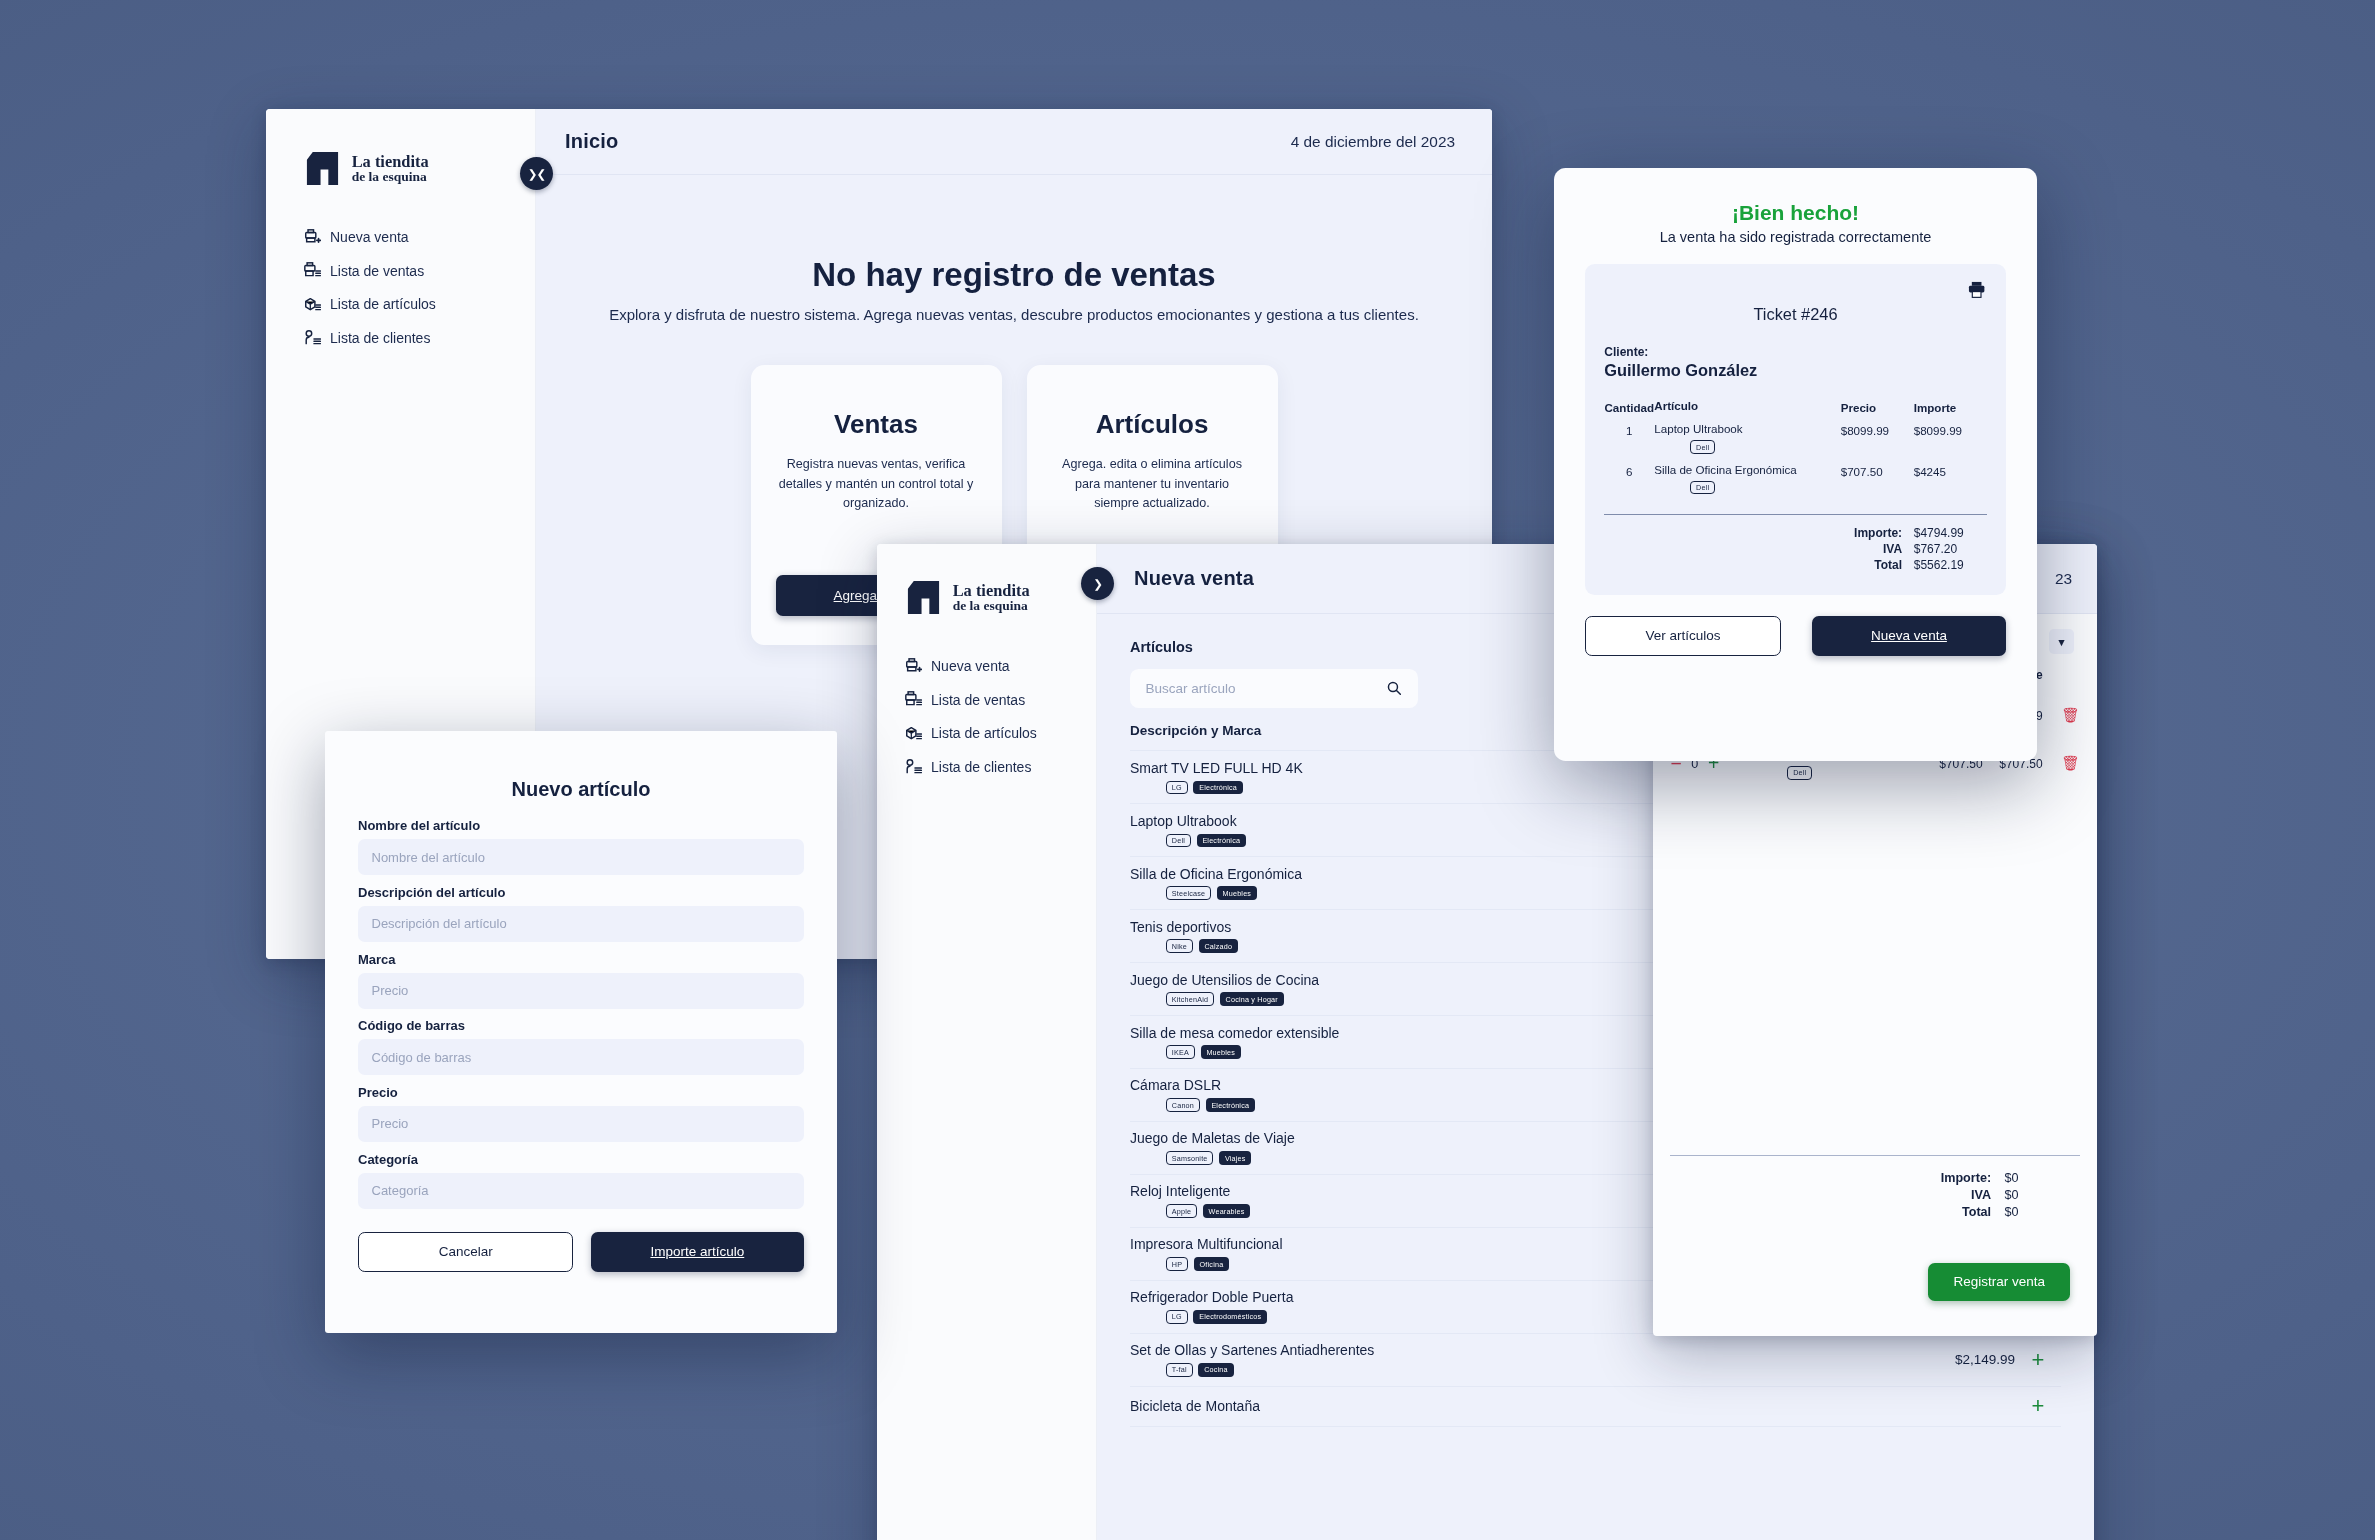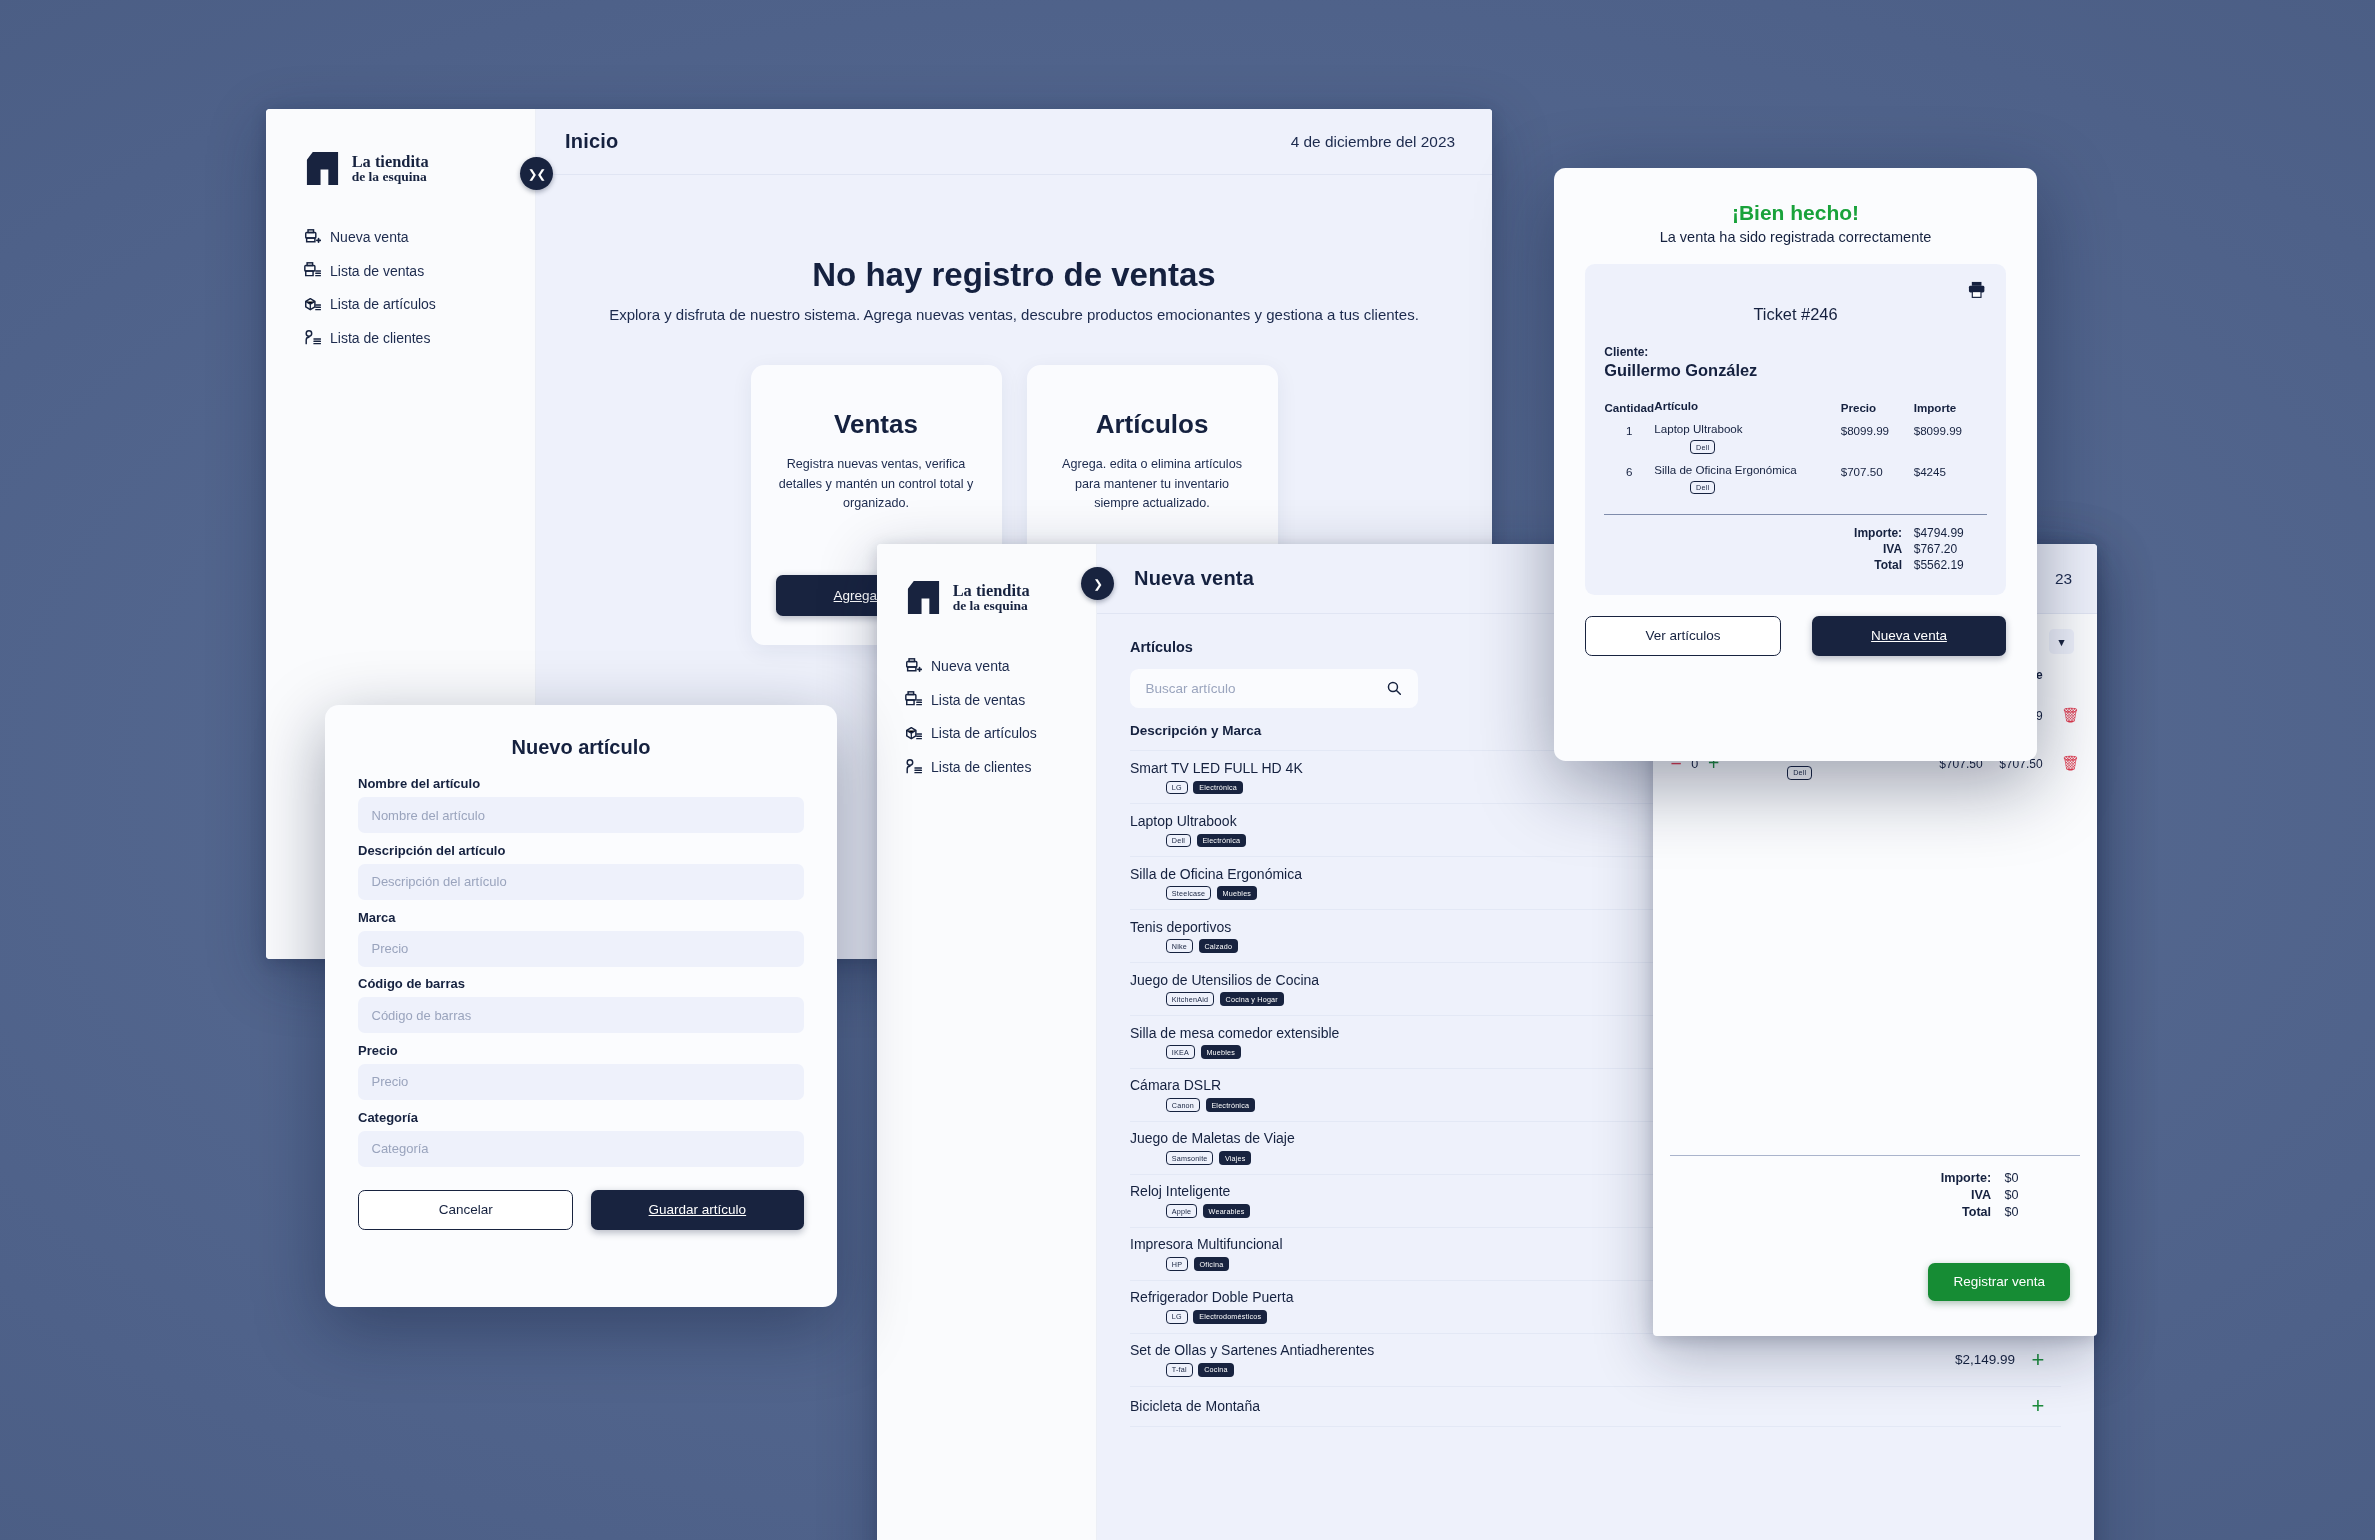--- a/index.html
+++ b/index.html
@@ -146,22 +146,22 @@
   .totlbl { font-weight: 700; }
   .totval { width: 46px; text-align: left; }
   .btn-green {
     background: #168c34; color: #fff; border: none; border-radius: 6.8px;
     padding: 11.6px 25px; font-size: 13.5px; cursor: pointer; font-family: inherit;
     box-shadow: 0 2.9px 7.7px rgba(10,70,30,.3);
   }
 
   
   #modal-articulo {
-    position: absolute; left: 325px; top: 705px; width: 512px; height: 602px;
-    background: #fbfcfe; border-radius: 14px; padding: 31px 33px 27px;
+    position: absolute; left: 325px; top: 731px; width: 512px; height: 602px;
+    background: #fbfcfe; border-radius: 3px; padding: 47px 33px 27px;
     box-shadow: 0 21px 68px rgba(10,20,50,.38);
   }
   .modal-h { text-align: center; font-size: 20px; font-weight: 700; color: #15213f; margin-bottom: 17.4px; }
   .fld-label { font-size: 13px; font-weight: 700; color: #15213f; margin: 9.7px 0 5.8px; }
   .fld-input {
     width: 100%; background: #eef1fb; border: none; border-radius: 6.8px;
     padding: 10.6px 13.5px; font-size: 13px; color: #15213f; font-family: inherit;
   }
   .fld-input::placeholder { color: #9aa4bd; }
   .modal-actions { display: flex; gap: 17.4px; margin-top: 23px; }
@@ -562,21 +562,21 @@
   <div id="articulo-fields">
       <div><div class="fld-label">Nombre del artículo</div><input class="fld-input" placeholder="Nombre del artículo" style=""></div>
       <div><div class="fld-label">Descripción del artículo</div><input class="fld-input" placeholder="Descripción del artículo" style=""></div>
       <div><div class="fld-label">Marca</div><input class="fld-input" placeholder="Precio" style=""></div>
       <div><div class="fld-label">Código de barras</div><input class="fld-input" placeholder="Código de barras" style=""></div>
       <div><div class="fld-label">Precio</div><input class="fld-input" placeholder="Precio" style=""></div>
       <div><div class="fld-label">Categoría</div><input class="fld-input" placeholder="Categoría" style=""></div>
     </div>
   <div class="modal-actions">
     <button class="btn-light">Cancelar</button>
-    <button class="btn-dark" style="margin-top:0">Guardar artículo</button>
+    <button class="btn-dark" style="margin-top:0">Importe artículo</button>
   </div>
 </div>
 
 <div id="modal-ticket">
   <div class="ok-h">¡Bien hecho!</div>
   <div class="ok-sub">La venta ha sido registrada correctamente</div>
   <div class="ticket">
     <div class="print-row">
       <svg class="print-icon" width="19.3" height="19.3" viewBox="0 0 20 20">
         <rect x="5" y="2" width="10" height="4" fill="#15213f"></rect>

